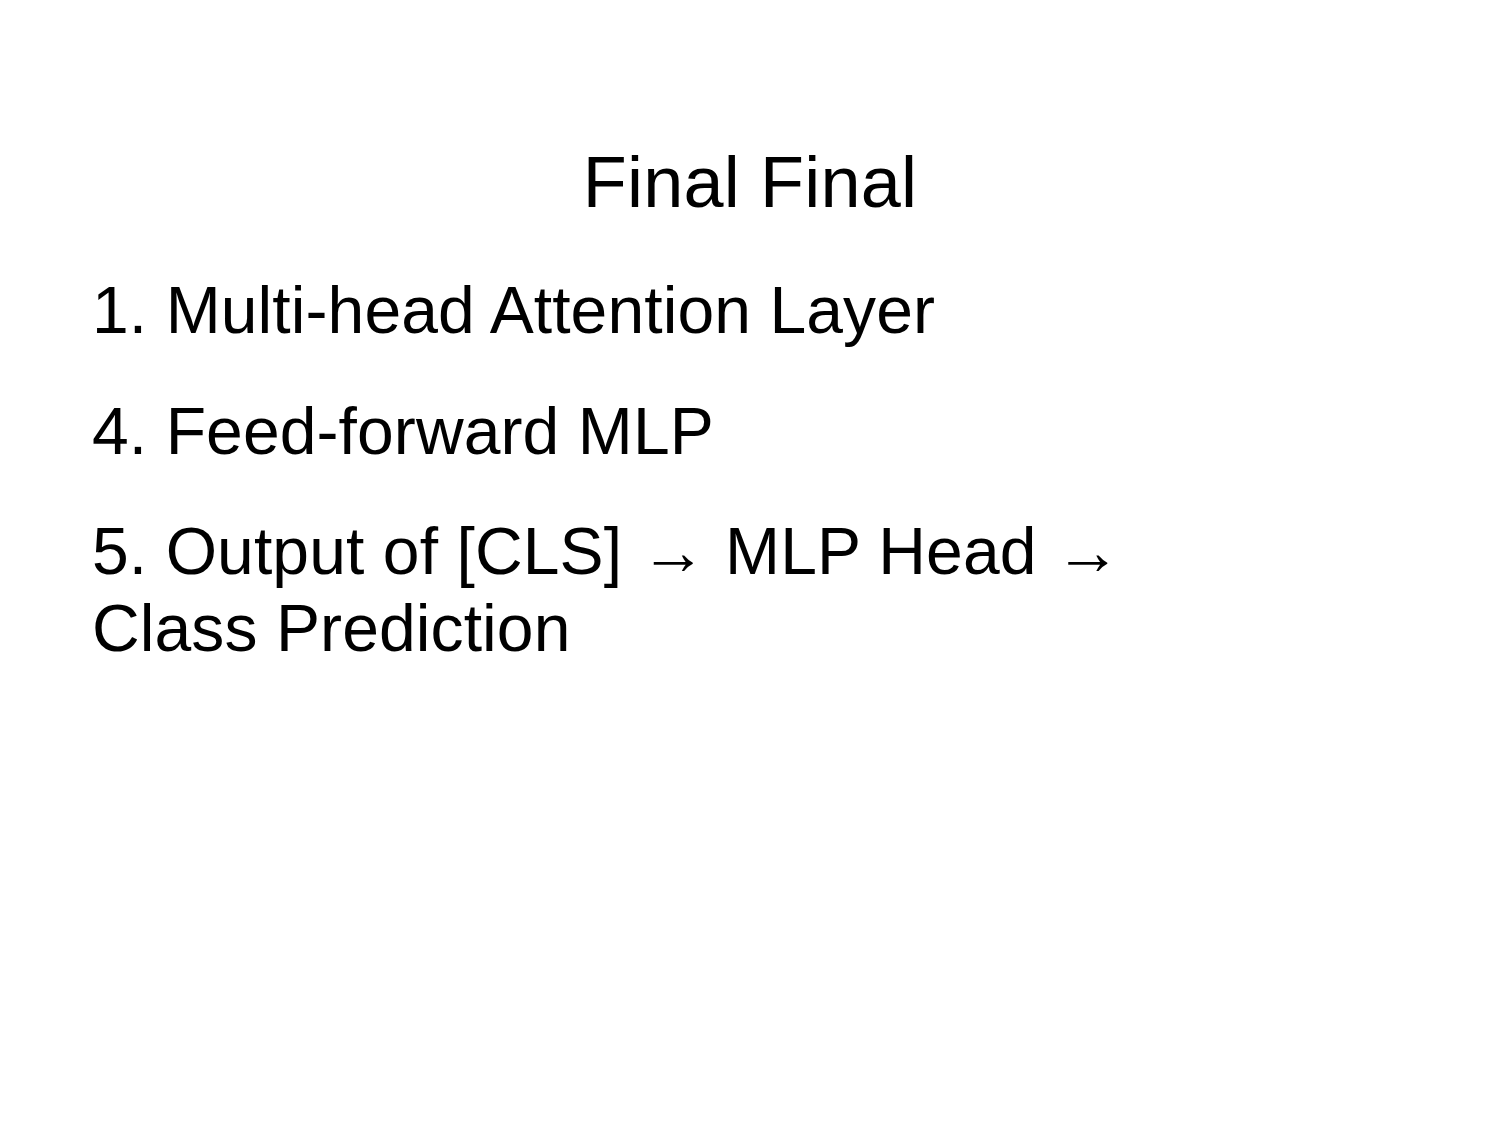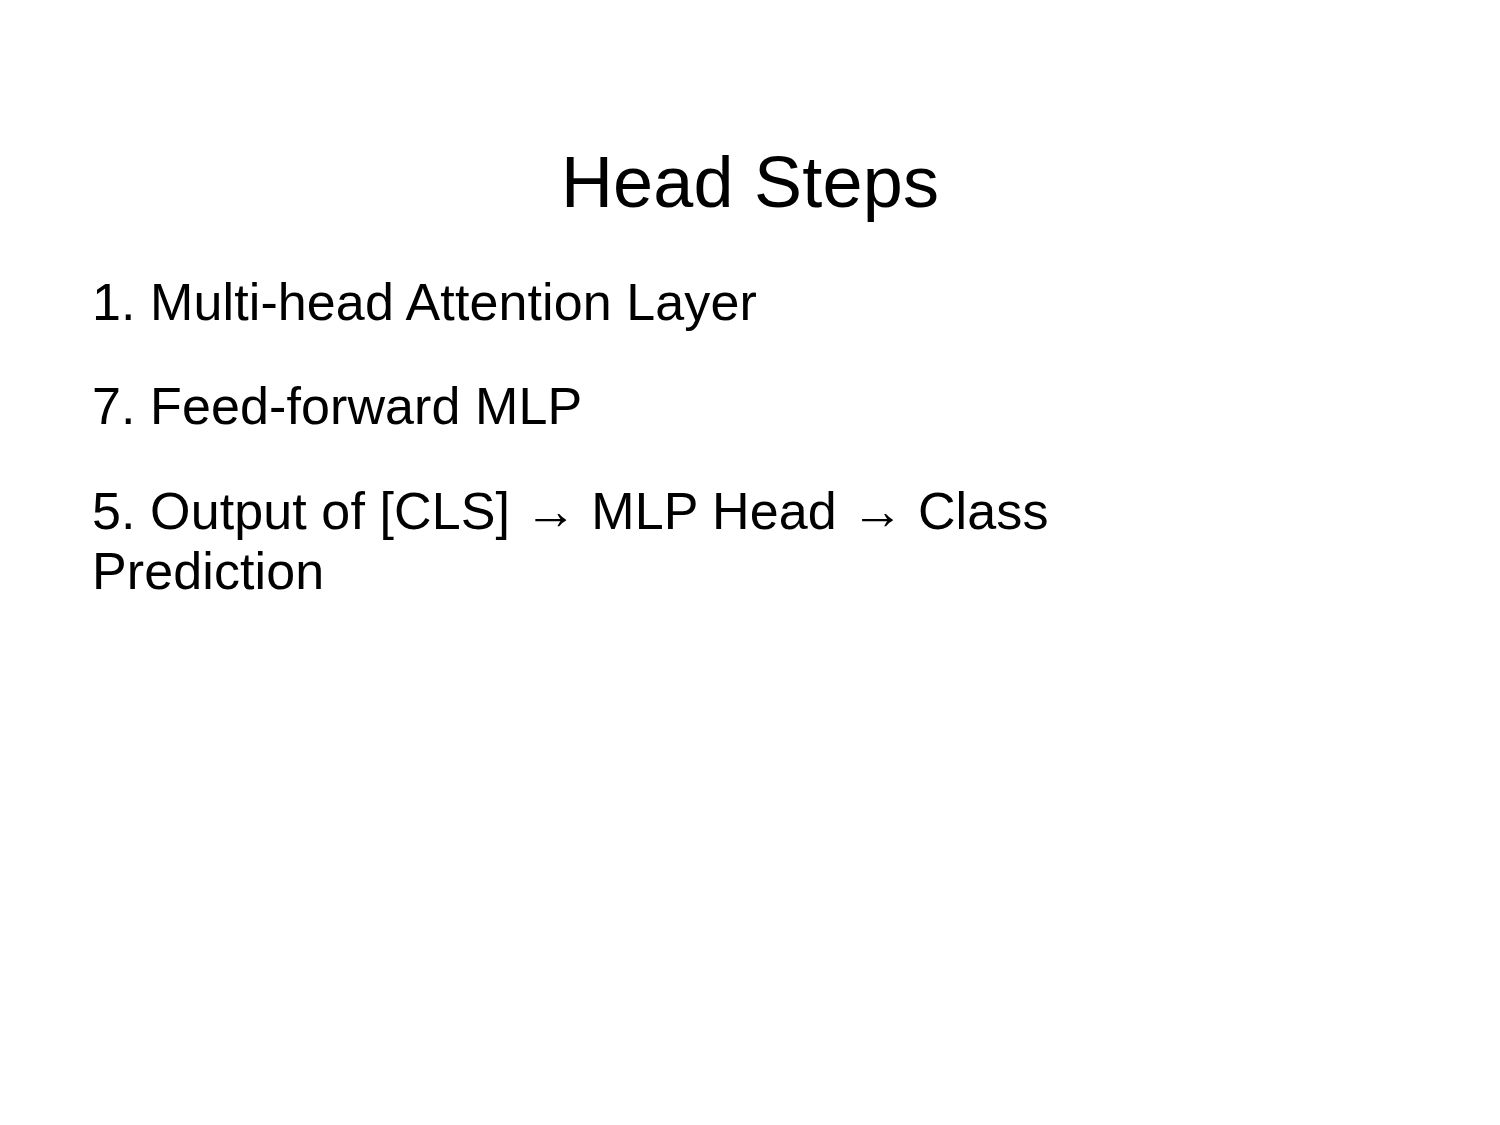--- a/index.html
+++ b/index.html
@@ -33,46 +33,46 @@
     color: #000000;
     white-space: nowrap;
   }
   .body-block {
     position: absolute;
     left: 92px;
     top: 272px;
     width: 1100px;
   }
   .step-line {
-    font-size: 52px;
+    font-size: 66px;
     line-height: 1.16;
     font-weight: 400;
     color: #000000;
     margin: 0 0 44px 0;
     letter-spacing: 0.1px;
   }
   .step-line:last-child {
     margin-bottom: 0;
   }
   .step-line.wrapping {
     max-width: 1085px;
   }
 </style>
 </head>
 <body>
 
 <div class="slide">
 
-  <h1 class="slide-title">Head Steps</h1>
+  <h1 class="slide-title">Final Final</h1>
 
   <div class="body-block">
 
     <p class="step-line">1. Multi-head Attention Layer</p>
 
 
-    <p class="step-line">7. Feed-forward MLP</p>
+    <p class="step-line">4. Feed-forward MLP</p>
 
 
     <p class="step-line wrapping">5. Output of [CLS] → MLP Head → Class Prediction</p>
 
   </div>
 
 </div>
 
 </body></html>

